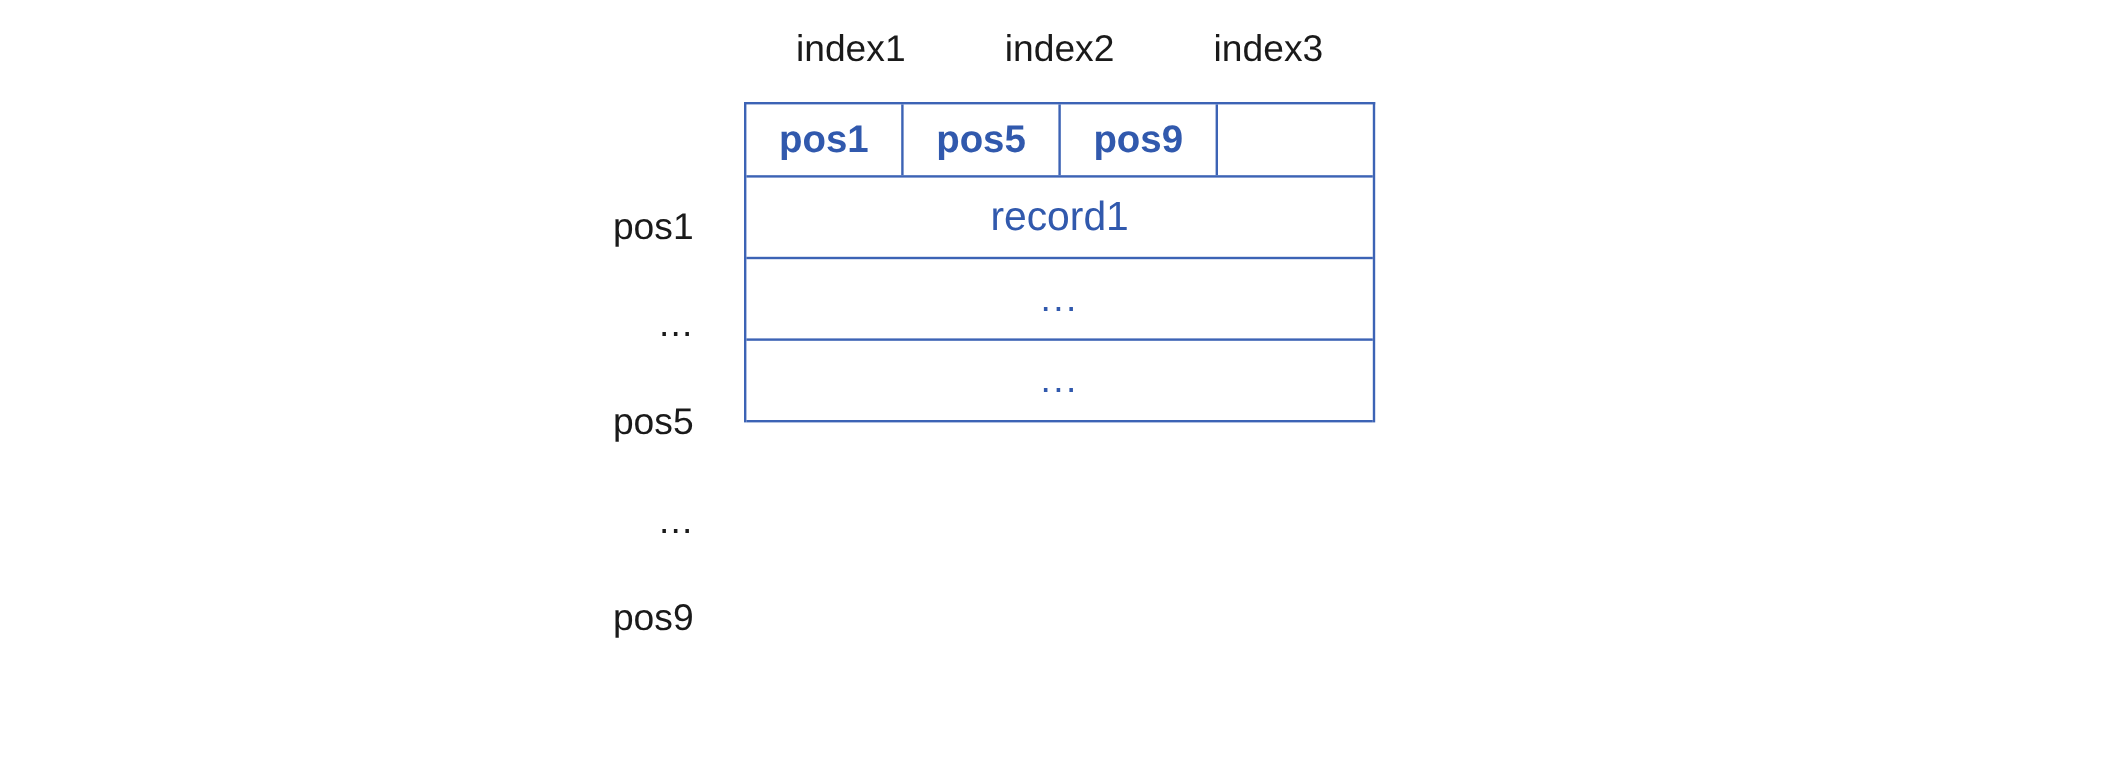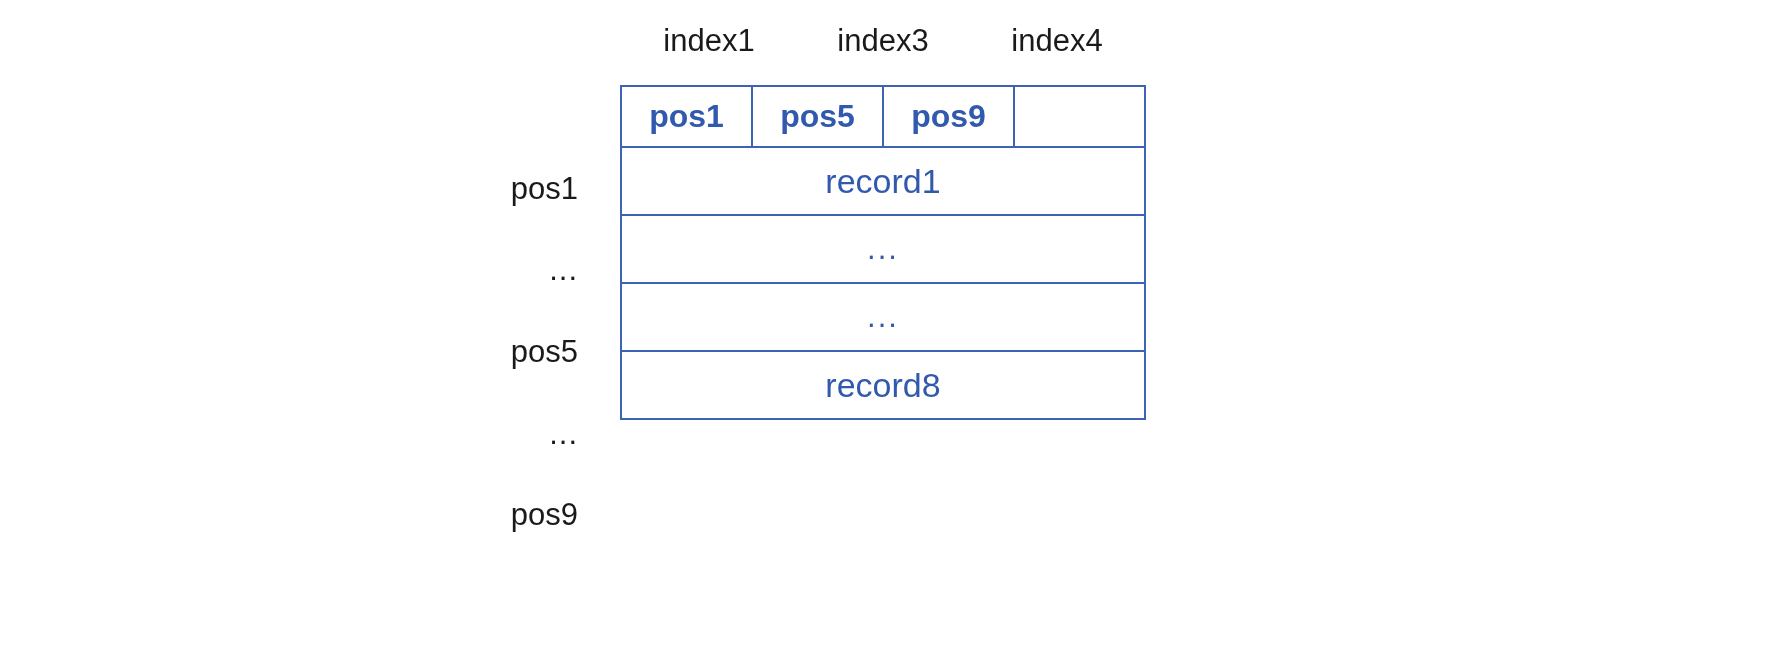--- a/index.html
+++ b/index.html
@@ -122,22 +122,22 @@
     letter-spacing: 2px;
   }
 </style>
 </head>
 <body>
 
 <div id="diagram">
 
   <div class="index-labels">
     <div class="index-label">index1</div>
+    <div class="index-label">index2</div>
     <div class="index-label">index3</div>
-    <div class="index-label">index4</div>
   </div>
 
   <div class="row-labels">
     <div class="row-label">pos1</div>
     <div class="row-label ellipsis">...</div>
     <div class="row-label">pos5</div>
     <div class="row-label ellipsis">...</div>
     <div class="row-label">pos9</div>
   </div>
 
@@ -146,17 +146,16 @@
     <div class="header-row">
       <div class="header-cell">pos1</div>
       <div class="header-cell">pos5</div>
       <div class="header-cell">pos9</div>
       <div class="header-cell"></div>
     </div>
 
     <div class="record-row">record1</div>
     <div class="record-row ellipsis">...</div>
     <div class="record-row ellipsis">...</div>
-    <div class="record-row">record8</div>
 
   </div>
 
 </div>
 
 </body></html>

